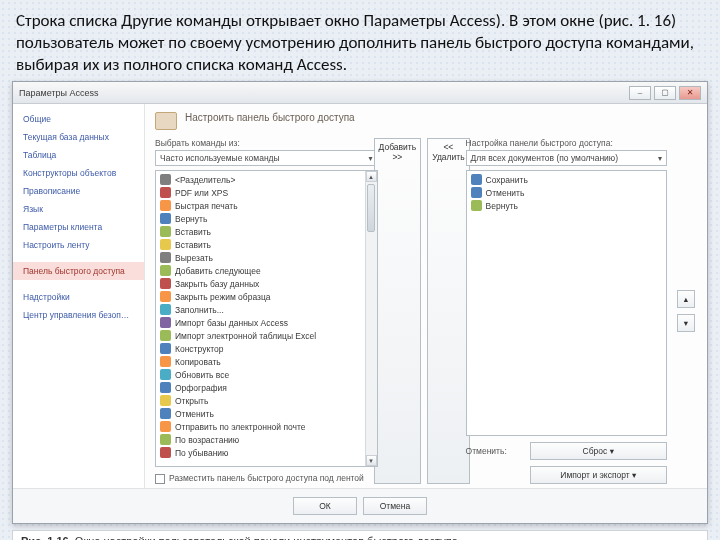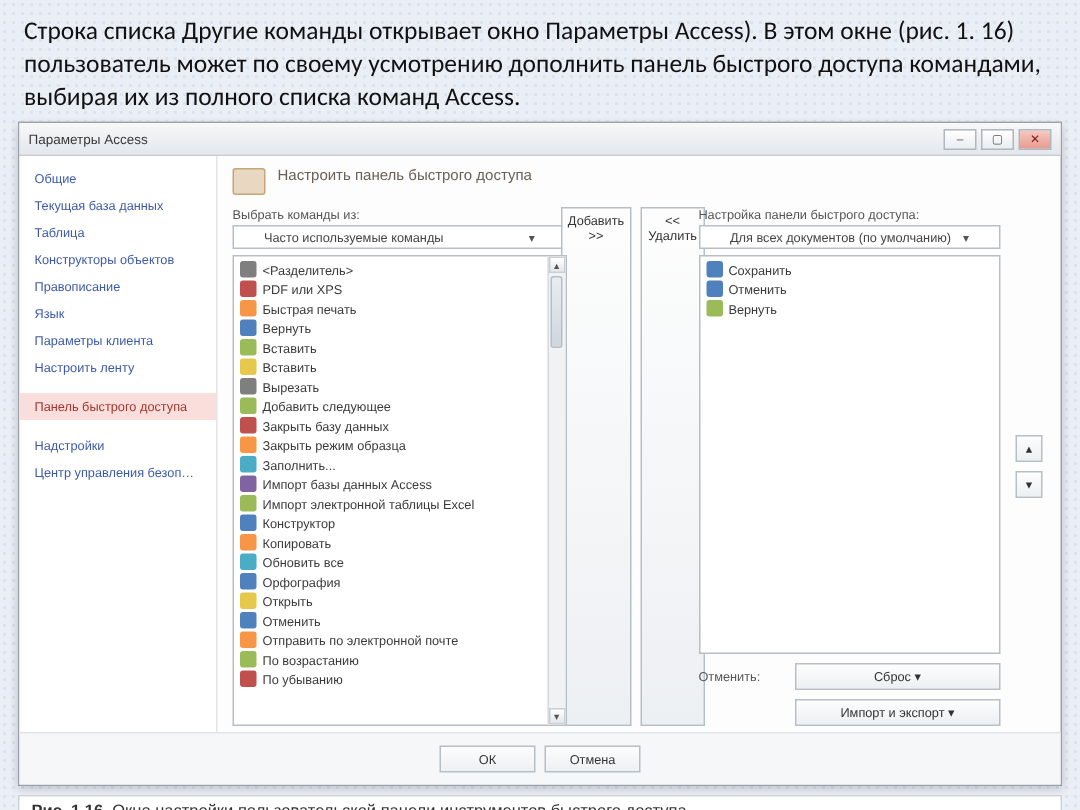--- a/index.html
+++ b/index.html
@@ -96,21 +96,21 @@
     gap: 8px;
     min-height: 0;
   }
   .col { display:flex; flex-direction:column; flex:1; min-width:0; }
   .col.left { flex: 1.05; }
   .col.right { flex: 0.95; }
   .label { color:#555; font-size:8.5px; margin-bottom:2px; }
   .combo {
     display:flex; align-items:center;
     border:1px solid #b7bfc6; background:#fff;
-    height:16px; padding:0 20px; font-size:8.5px; color:#444;
+    height:16px; padding:0 4px; font-size:8.5px; color:#444;
     margin-bottom:4px;
     justify-content:space-between;
   }
   .combo .chev { font-size:8px; color:#555; }
   .listbox {
     flex:1;
     border:1px solid #b7bfc6;
     background:#fff;
     overflow:hidden;
     position:relative;
@@ -307,20 +307,24 @@
                   <span>По убыванию</span>
                 </div>
               </div>
             <div class="scroll">
               <div class="arr">▴</div>
               <div class="thumb"></div>
               <div style="flex:1"></div>
               <div class="arr">▾</div>
             </div>
           </div>
+          <div class="check-row">
+            <div class="cb"></div>
+            <span>Разместить панель быстрого доступа под лентой</span>
+          </div>
         </div>
 
         <div class="midbtns">
           <div class="btn">Добавить &gt;&gt;</div>
           <div class="btn">&lt;&lt; Удалить</div>
         </div>
 
         <div class="col right">
           <div class="label">Настройка панели быстрого доступа:</div>
           <div class="combo">

